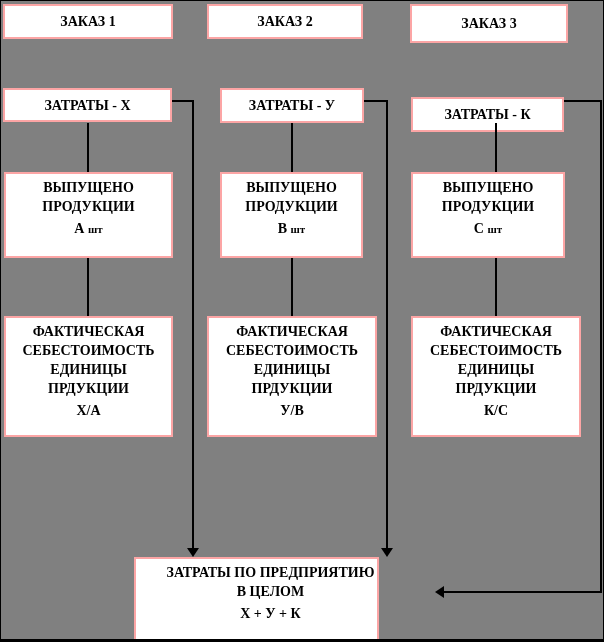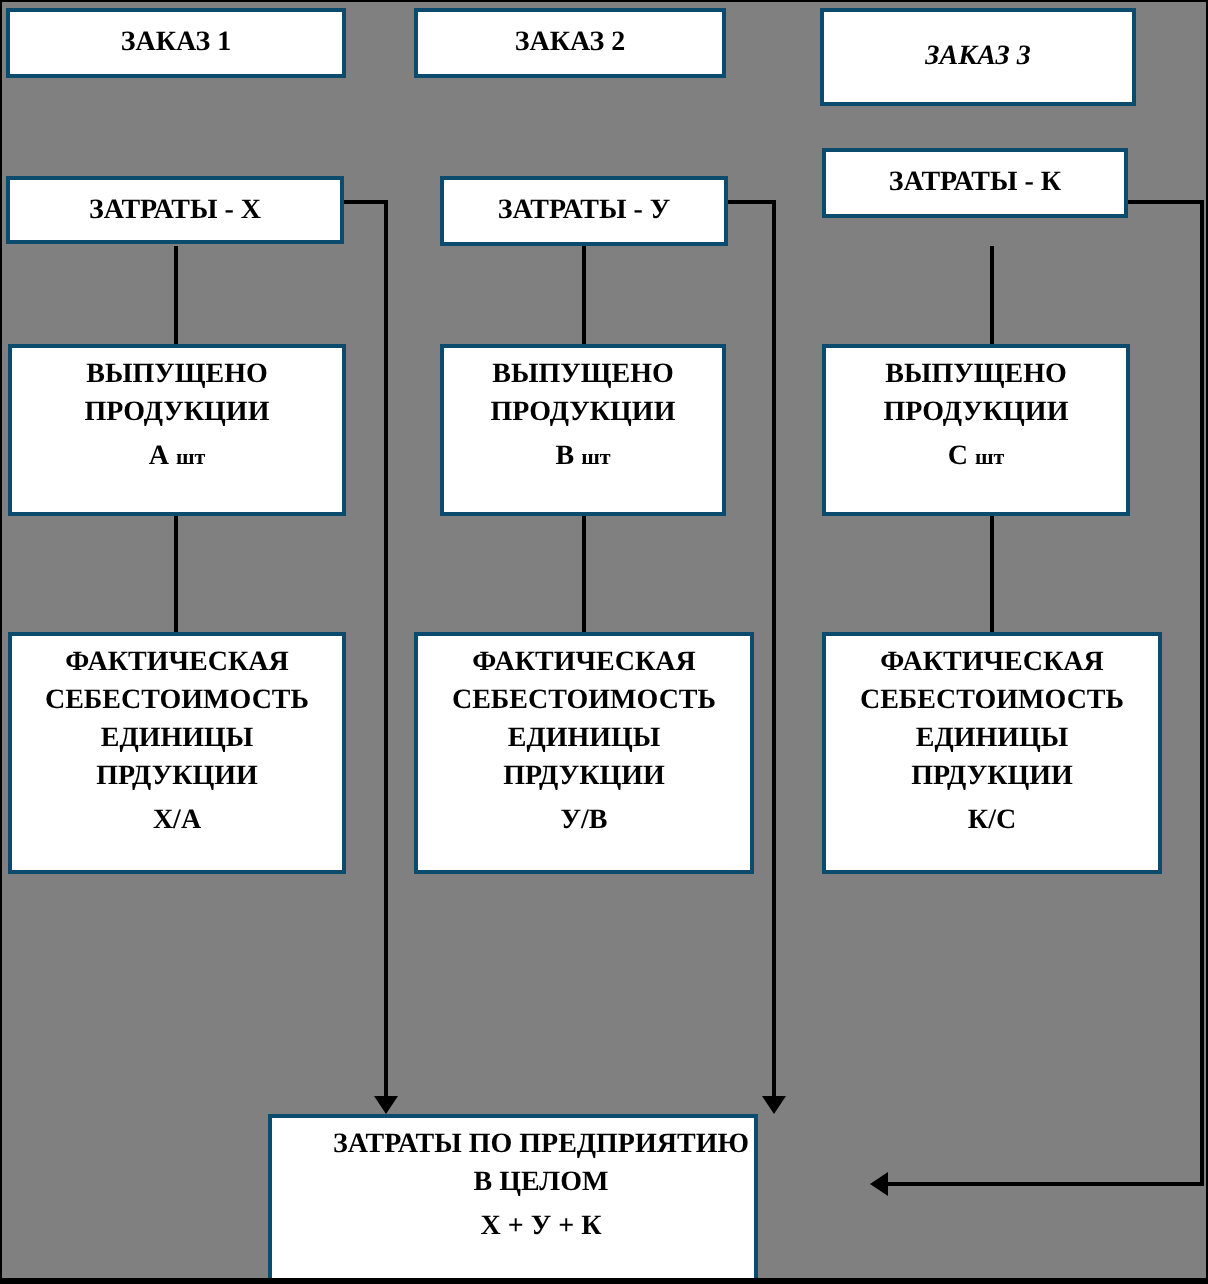--- a/index.html
+++ b/index.html
@@ -11,21 +11,21 @@
     border-bottom:3px solid #000;
     box-sizing:border-box;
     font-family:"Liberation Serif","DejaVu Serif",serif;
     font-weight:bold;
     color:#000;
     overflow:hidden;
   }
   .box{
     position:absolute;
     background:#ffffff;
-    border:2px solid #0c4a6e;
+    border:2px solid #fca5a5;
     box-sizing:border-box;
     text-align:center;
     font-size:14px;
     line-height:19px;
   }
   .box.center{display:flex;align-items:center;justify-content:center;}
   .box .pad{padding-top:4px;}
   .unit{font-size:11px;}
   .formula-line{margin-top:3px;}
   .line{position:absolute;background:#000;}
@@ -46,31 +46,31 @@
 <body>
 
 <div id="canvas">
 
   <div class="box center" style="left:2px;top:3px;width:170px;height:35px;">
     <span>ЗАКАЗ 1</span>
   </div>
   <div class="box center" style="left:206px;top:3px;width:156px;height:35px;">
     <span>ЗАКАЗ 2</span>
   </div>
-  <div class="box center" style="left:409px;top:3px;width:158px;height:49px;font-style:italic;">
+  <div class="box center" style="left:409px;top:3px;width:158px;height:39px;">
     <span>ЗАКАЗ 3</span>
   </div>
 
   <div class="box center" style="left:2px;top:87px;width:169px;height:34px;">
     <span>ЗАТРАТЫ - Х</span>
   </div>
   <div class="box center" style="left:219px;top:87px;width:144px;height:35px;text-align:center;">
     <span>ЗАТРАТЫ - У</span>
   </div>
-  <div class="box center" style="left:410px;top:73px;width:153px;height:35px;">
+  <div class="box center" style="left:410px;top:96px;width:153px;height:35px;">
     <span>ЗАТРАТЫ - К</span>
   </div>
 
   <div class="box" style="left:3px;top:171px;width:169px;height:86px;">
     <div class="pad">
       <div>ВЫПУЩЕНО</div>
       <div>ПРОДУКЦИИ</div>
       <div class="formula-line">
         <span>А</span>
         <span class="unit">шт</span>

